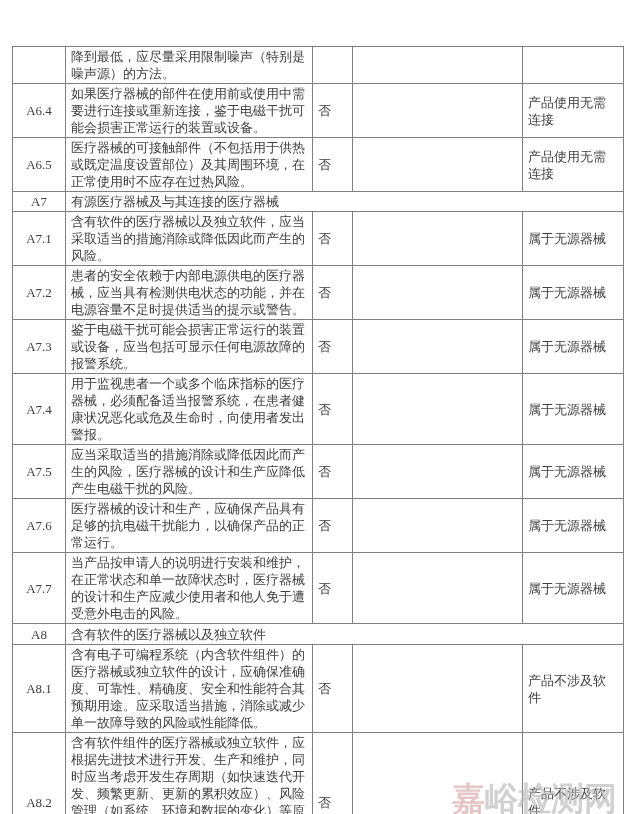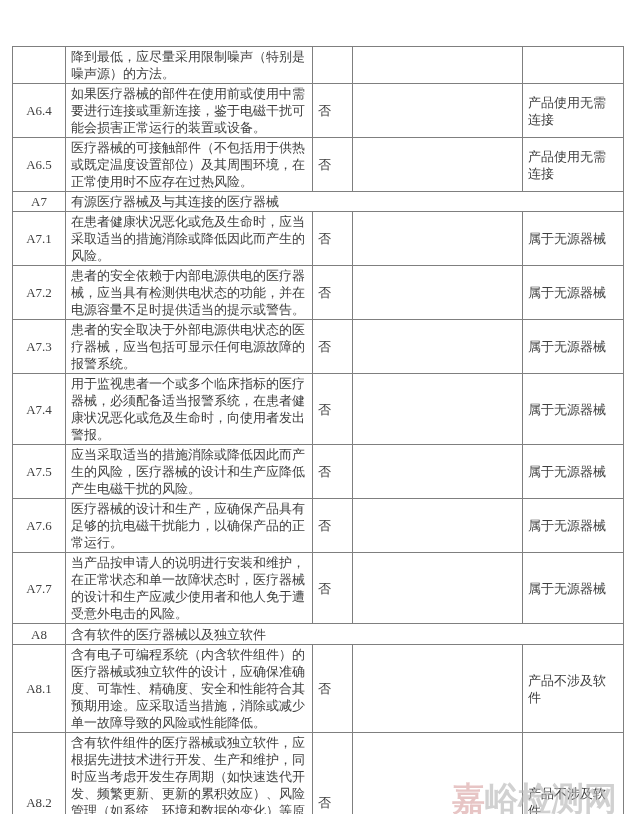--- a/index.html
+++ b/index.html
@@ -80,35 +80,35 @@
           <td class="cell-app">否</td>
           <td class="cell-evi"></td>
           <td class="cell-note">产品使用无需连接</td>
         </tr>
         <tr style="height: 20px;">
           <td class="cell-id">A7</td>
           <td class="cell-sec" colspan="4">有源医疗器械及与其连接的医疗器械</td>
         </tr>
         <tr style="height: 35px;">
           <td class="cell-id">A7.1</td>
-          <td class="cell-req">在患者健康状况恶化或危及生命时，应当采取适当的措施消除或降低因此而产生的风险。</td>
+          <td class="cell-req">含有软件的医疗器械以及独立软件，应当采取适当的措施消除或降低因此而产生的风险。</td>
           <td class="cell-app">否</td>
           <td class="cell-evi"></td>
           <td class="cell-note">属于无源器械</td>
         </tr>
         <tr style="height: 51px;">
           <td class="cell-id">A7.2</td>
           <td class="cell-req">患者的安全依赖于内部电源供电的医疗器械，应当具有检测供电状态的功能，并在电源容量不足时提供适当的提示或警告。</td>
           <td class="cell-app">否</td>
           <td class="cell-evi"></td>
           <td class="cell-note">属于无源器械</td>
         </tr>
         <tr style="height: 53px;">
           <td class="cell-id">A7.3</td>
-          <td class="cell-req">患者的安全取决于外部电源供电状态的医疗器械，应当包括可显示任何电源故障的报警系统。</td>
+          <td class="cell-req">鉴于电磁干扰可能会损害正常运行的装置或设备，应当包括可显示任何电源故障的报警系统。</td>
           <td class="cell-app">否</td>
           <td class="cell-evi"></td>
           <td class="cell-note">属于无源器械</td>
         </tr>
         <tr style="height: 51px;">
           <td class="cell-id">A7.4</td>
           <td class="cell-req">用于监视患者一个或多个临床指标的医疗器械，必须配备适当报警系统，在患者健康状况恶化或危及生命时，向使用者发出警报。</td>
           <td class="cell-app">否</td>
           <td class="cell-evi"></td>
           <td class="cell-note">属于无源器械</td>

